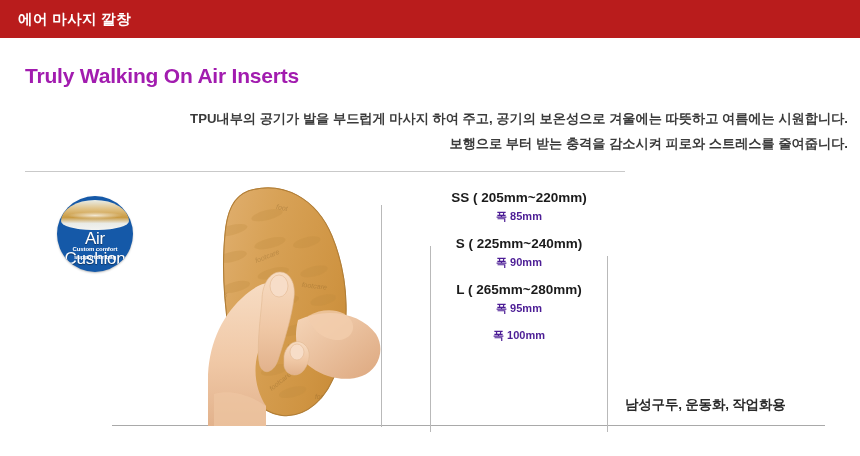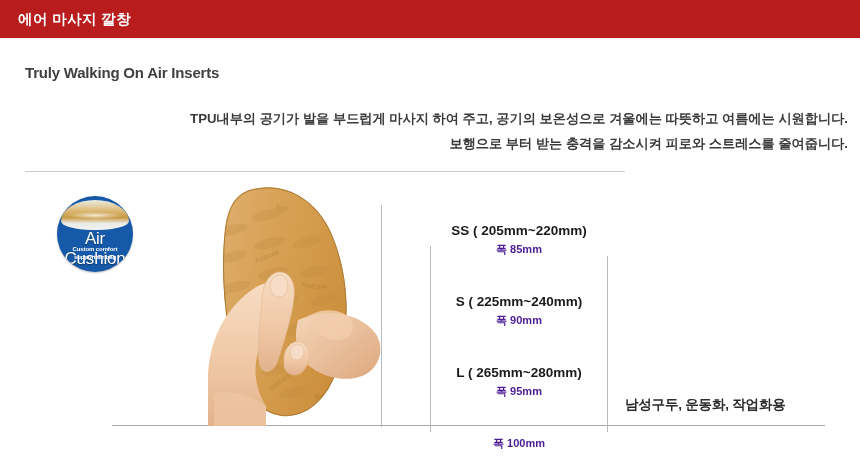--- a/index.html
+++ b/index.html
@@ -25,22 +25,22 @@
     margin-left: 18px;
     color: #ffffff;
     font-size: 14.5px;
     font-weight: bold;
     letter-spacing: 0.4px;
   }
 
   
   .page-title {
     position: absolute; left: 25px; top: 64px;
-    font-size: 15px; font-weight: bold;
-    color: #404040; letter-spacing: -0.2px;
+    font-size: 21px; font-weight: bold;
+    color: #a21caf; letter-spacing: -0.2px;
   }
 
   
   .desc {
     position: absolute; left: 88px; top: 106px;
     width: 760px;
     font-size: 13.2px;
     color: #3a3a3a;
     line-height: 25px;
     font-weight: bold;
@@ -107,21 +107,21 @@
     position: absolute; left: 180px; top: 180px;
     width: 205px; height: 246px;
   }
   .product-photo svg { display: block; }
 
   
   .size-list {
     position: absolute; left: 430px; top: 188px;
     width: 178px;
   }
-  .size-row { text-align: center; margin-bottom: 8px; margin-top: 33px; }
+  .size-row { text-align: center; margin-bottom: 8px; }
   .size-name {
     font-size: 13.5px; font-weight: bold; color: #1b1b1b;
     line-height: 19px; white-space: nowrap;
   }
   .size-width {
     font-size: 11px; font-weight: bold; color: #4c1d95;
     line-height: 19px; white-space: nowrap;
   }
 
   

